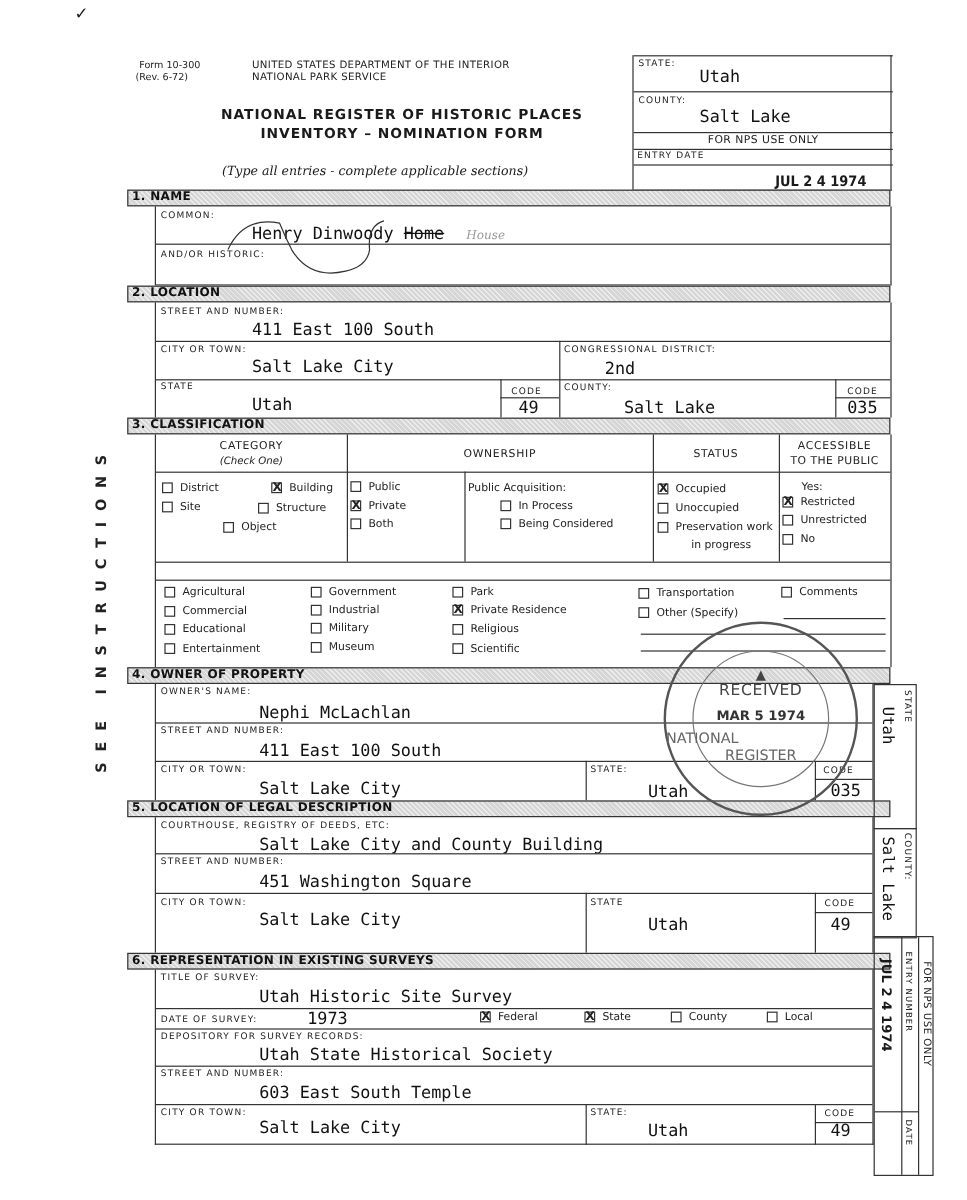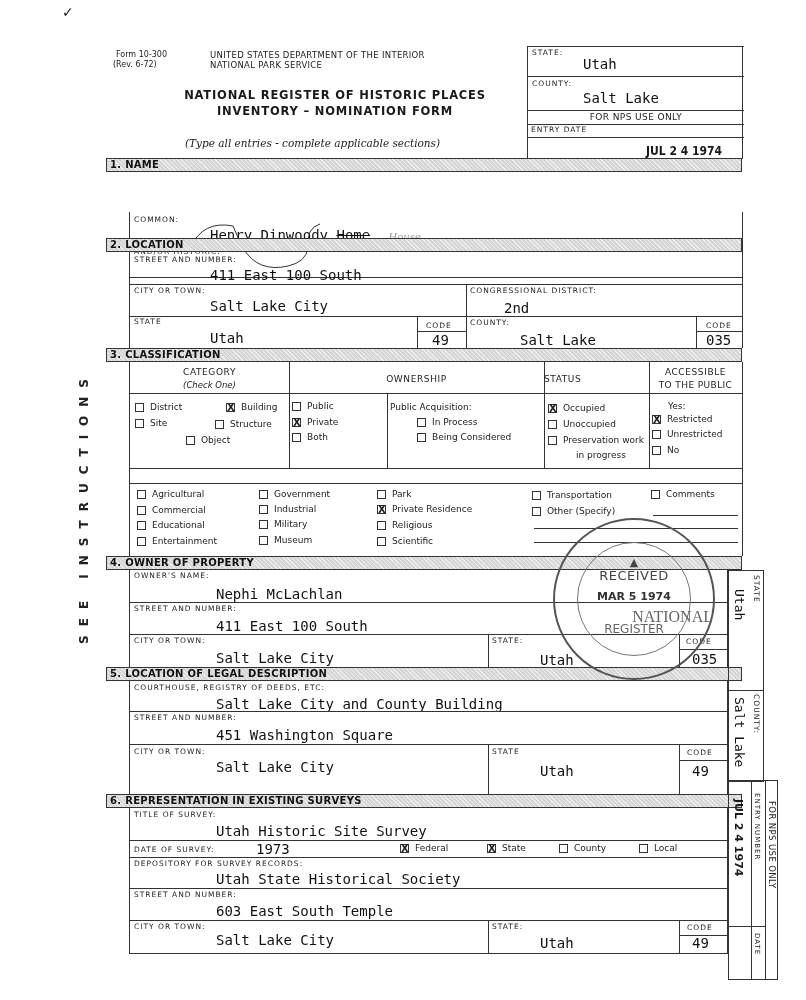--- a/index.html
+++ b/index.html
@@ -45,21 +45,21 @@
   <div class="abs small" style="left:0;top:66px;width:216px;text-align:center;font-size:9px;letter-spacing:0.4px;">FOR NPS USE ONLY</div>
   <div class="hline" style="left:0;top:78px;width:216px;"></div>
   <div class="abs lbl" style="left:3px;top:79px;">ENTRY DATE</div>
   <div class="hline" style="left:0;top:91px;width:216px;"></div>
   <div class="abs" style="left:118px;top:98px;font-family:'DejaVu Sans Condensed','DejaVu Sans',sans-serif;font-weight:bold;font-size:12px;white-space:nowrap;">JUL 2 4 1974</div>
 </div>
 
 <div class="vert" style="left:77px;top:370px;transform:rotate(180deg);font-size:12px;letter-spacing:9px;font-weight:bold;color:#222;">SEE INSTRUCTIONS</div>
 
 <div class="section-bar" style="top:158px;">1. NAME</div>
-<div class="abs" style="left:129px;top:172px;width:614px;height:66px;border-left:1px solid #333;border-right:1px solid #333;box-sizing:border-box;margin-top:40px;">
+<div class="abs" style="left:129px;top:172px;width:614px;height:66px;border-left:1px solid #333;border-right:1px solid #333;box-sizing:border-box;">
   <div class="abs lbl" style="left:4px;top:3px;">COMMON:</div>
   <div class="abs val" style="left:80px;top:15px;">
     <span>Henry Dinwoody</span>
     <span style="text-decoration:line-through;">Home</span>
     <span style="font-family:'DejaVu Serif',serif;font-style:italic;font-size:10px;color:#999;margin-left:10px;">House</span>
   </div>
   <svg class="abs" style="left:58px;top:6px;" width="190" height="56">
     <path d="M2 30 Q15 2 45 8 Q50 20 55 30 Q70 55 100 48 Q118 44 120 30 Q118 10 132 6" fill="none" stroke="#333" stroke-width="1"></path>
   </svg>
   <div class="hline" style="left:0;top:31px;width:612px;"></div>
@@ -99,21 +99,21 @@
   <div class="vline" style="left:414px;top:0;height:106px;"></div>
   <div class="vline" style="left:519px;top:0;height:106px;"></div>
   <div class="vline" style="left:257px;top:31px;height:75px;"></div>
   <div class="hline" style="left:0;top:31px;width:612px;"></div>
   <div class="hline" style="left:0;top:106px;width:612px;"></div>
   <div class="hline" style="left:0;top:121px;width:612px;"></div>
 
   <div class="abs small" style="left:0;top:5px;width:159px;text-align:center;letter-spacing:0.6px;">CATEGORY</div>
   <div class="abs small" style="left:0;top:18px;width:159px;text-align:center;font-style:italic;font-size:8.5px;">(Check One)</div>
   <div class="abs small" style="left:159px;top:12px;width:255px;text-align:center;letter-spacing:0.6px;">OWNERSHIP</div>
-  <div class="abs small" style="left:414px;top:12px;width:105px;letter-spacing:0.6px;">STATUS</div>
+  <div class="abs small" style="left:414px;top:12px;width:105px;text-align:center;letter-spacing:0.6px;">STATUS</div>
   <div class="abs small" style="left:519px;top:5px;width:93px;text-align:center;letter-spacing:0.6px;">ACCESSIBLE</div>
   <div class="abs small" style="left:519px;top:18px;width:93px;text-align:center;letter-spacing:0.4px;">TO THE PUBLIC</div>
 
   <div class="chk" style="left:5px;top:40px;"><span class="cb"></span><span>District</span></div>
   <div class="chk" style="left:85px;top:40px;padding-left:11px;"><span class="cb">X</span><span>Building</span></div>
   <div class="chk" style="left:5px;top:56px;"><span class="cb"></span><span>Site</span></div>
   <div class="chk" style="left:85px;top:57px;"><span class="cb"></span><span>Structure</span></div>
   <div class="chk" style="left:56px;top:73px;"><span class="cb"></span><span>Object</span></div>
 
   <div class="chk" style="left:162px;top:39px;"><span class="cb"></span><span>Public</span></div>
@@ -236,15 +236,15 @@
   <div class="vert lbl" style="left:24px;top:12px;font-size:7px;">ENTRY NUMBER</div>
   <div class="vert" style="left:3px;top:18px;font-weight:bold;font-size:11px;font-family:'DejaVu Sans',sans-serif;">JUL 2 4 1974</div>
   <div class="vert lbl" style="left:24px;top:152px;font-size:7px;">DATE</div>
 </div>
 
 <div class="stamp">
   <div class="stamp-inner"></div>
   <div class="abs" style="left:0;top:36px;width:158px;text-align:center;font-size:11px;color:#444;">▲</div>
   <div class="abs" style="left:0;top:48px;width:158px;text-align:center;font-size:13px;color:#444;letter-spacing:0.5px;">RECEIVED</div>
   <div class="abs" style="left:0;top:70px;width:158px;text-align:center;font-size:11px;font-weight:bold;color:#333;">MAR 5 1974</div>
-  <div class="abs" style="left:0;top:88px;width:158px;text-align:right;font-size:16px;color:#666;font-family:Liberation Serif, serif;">NATIONAL</div>
+  <div class="abs" style="left:0;top:88px;width:158px;text-align:left;font-size:12px;color:#666;">NATIONAL</div>
   <div class="abs" style="left:0;top:102px;width:158px;text-align:center;font-size:12px;color:#666;">REGISTER</div>
 </div>
 
 </body></html>

